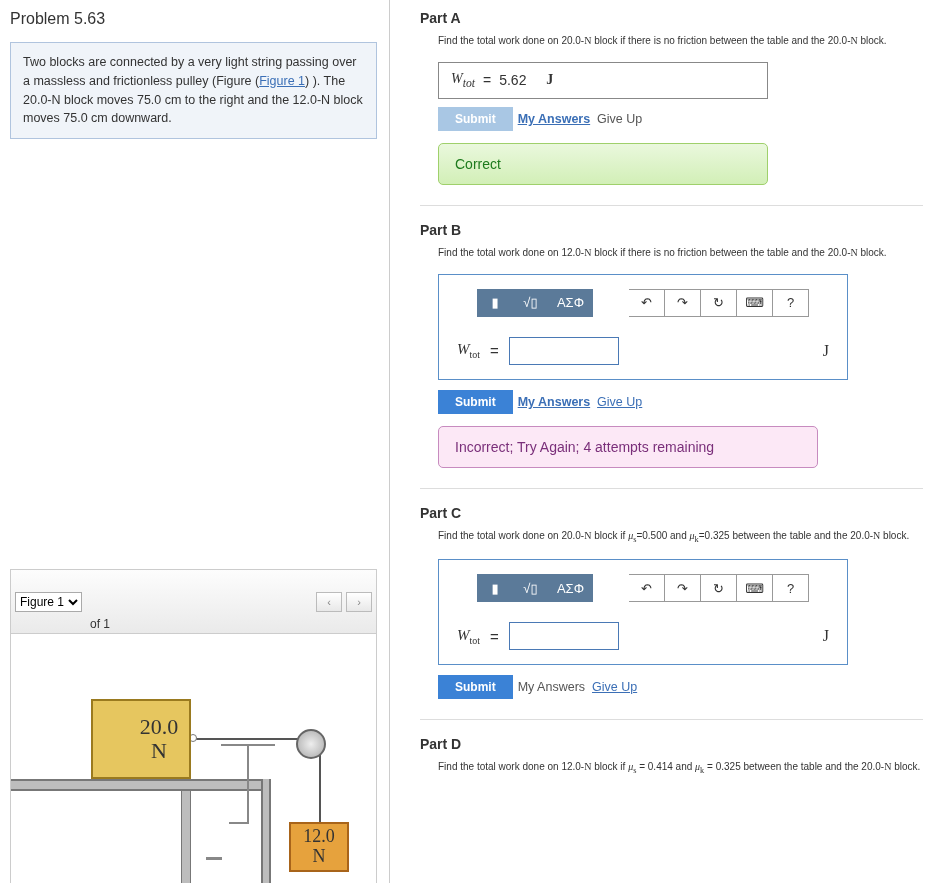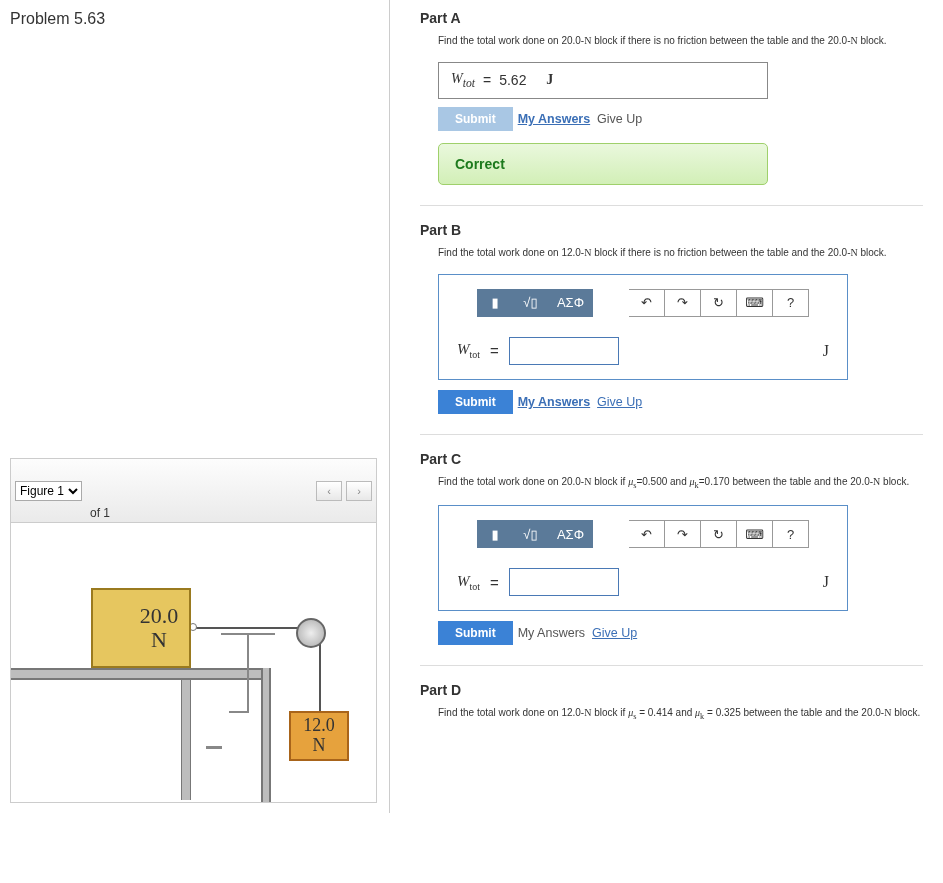--- a/index.html
+++ b/index.html
@@ -162,21 +162,21 @@
   .submit-btn.disabled {
     background:#a9c7e4; border-color:#a9c7e4; cursor:default;
   }
   .link { color:#3b6fb6; text-decoration:underline; cursor:pointer; }
   .plain-link { color:#555; cursor:pointer; }
 
   .feedback {
     margin-top:12px;
     padding:12px 16px;
     border-radius:5px;
-    font-weight:bold;
+    font-weight:normal;
     font-size:14px;
     width:330px;
   }
   .feedback.correct {
     background:linear-gradient(#eaf8dd,#d2efb7);
     border:1px solid #9fd06b;
     color:#2a8a2a;
   }
   .feedback.correct span { color:#1d7a1d; }
   .feedback.incorrect {
@@ -210,20 +210,23 @@
     border:1px solid #4a79b5; width:110px; height:28px; padding:0 6px;
   }
   .input-line .unit { margin-left:auto; font-family:"Times New Roman",serif; font-size:16px;}
 </style>
 </head>
 <body>
 
 <div class="wrapper">
   <div class="left-col">
     <div class="problem-title">Problem 5.63</div>
+    <div class="problem-box">
+      <span>Two blocks are connected by a very light string passing over a massless and frictionless pulley (Figure (</span><a href="#">Figure 1</a><span>) ). The 20.0-N block moves 75.0 cm to the right and the 12.0-N block moves 75.0 cm downward.</span>
+    </div>
 
     <div class="figure-bar">
       <select>
         <option>Figure 1</option>
       </select>
       <span class="ofx">of 1</span>
       <span class="spacer"></span>
       <button>‹</button>
       <button>›</button>
     </div>
@@ -296,29 +299,32 @@
             <span class="var"><span>W</span><sub>tot</sub></span>
             <span>=</span>
             <input type="text" value="" style="">
             <span class="unit">J</span>
           </div>
         </div>
         <div class="submit-row">
           <button class="submit-btn">Submit</button>
           <span><span class="link" style="font-weight:bold;">My Answers</span>&nbsp;&nbsp;<span class="link">Give Up</span></span>
         </div>
+        <div class="feedback incorrect">
+          <span>Incorrect; Try Again; 4 attempts remaining</span>
+        </div>
       </div>
     </div>
 
     <hr class="div">
 
     <div class="part">
       <div class="part-label">Part C</div>
       <div class="part-prompt">
-        <span>Find the total work done on 20.0-</span><span class="serif">N</span><span> block if </span><span class="serif"><i>μ</i><sub>s</sub></span><span>=0.500</span><span> and </span><span class="serif"><i>μ</i><sub>k</sub></span><span>=0.170</span><span> between the table and the 20.0-</span><span class="serif">N</span><span> block.</span>
+        <span>Find the total work done on 20.0-</span><span class="serif">N</span><span> block if </span><span class="serif"><i>μ</i><sub>s</sub></span><span>=0.500</span><span> and </span><span class="serif"><i>μ</i><sub>k</sub></span><span>=0.325</span><span> between the table and the 20.0-</span><span class="serif">N</span><span> block.</span>
       </div>
       <div class="part-content">
         <div class="input-panel">
           <div class="toolbar">
             <div class="tbtn dark">▮</div>
             <div class="tbtn dark">√▯</div>
             <div class="tbtn dark">ΑΣΦ</div>
             <div class="tbtn gap"></div>
             <div class="tbtn">↶</div>
             <div class="tbtn">↷</div>

